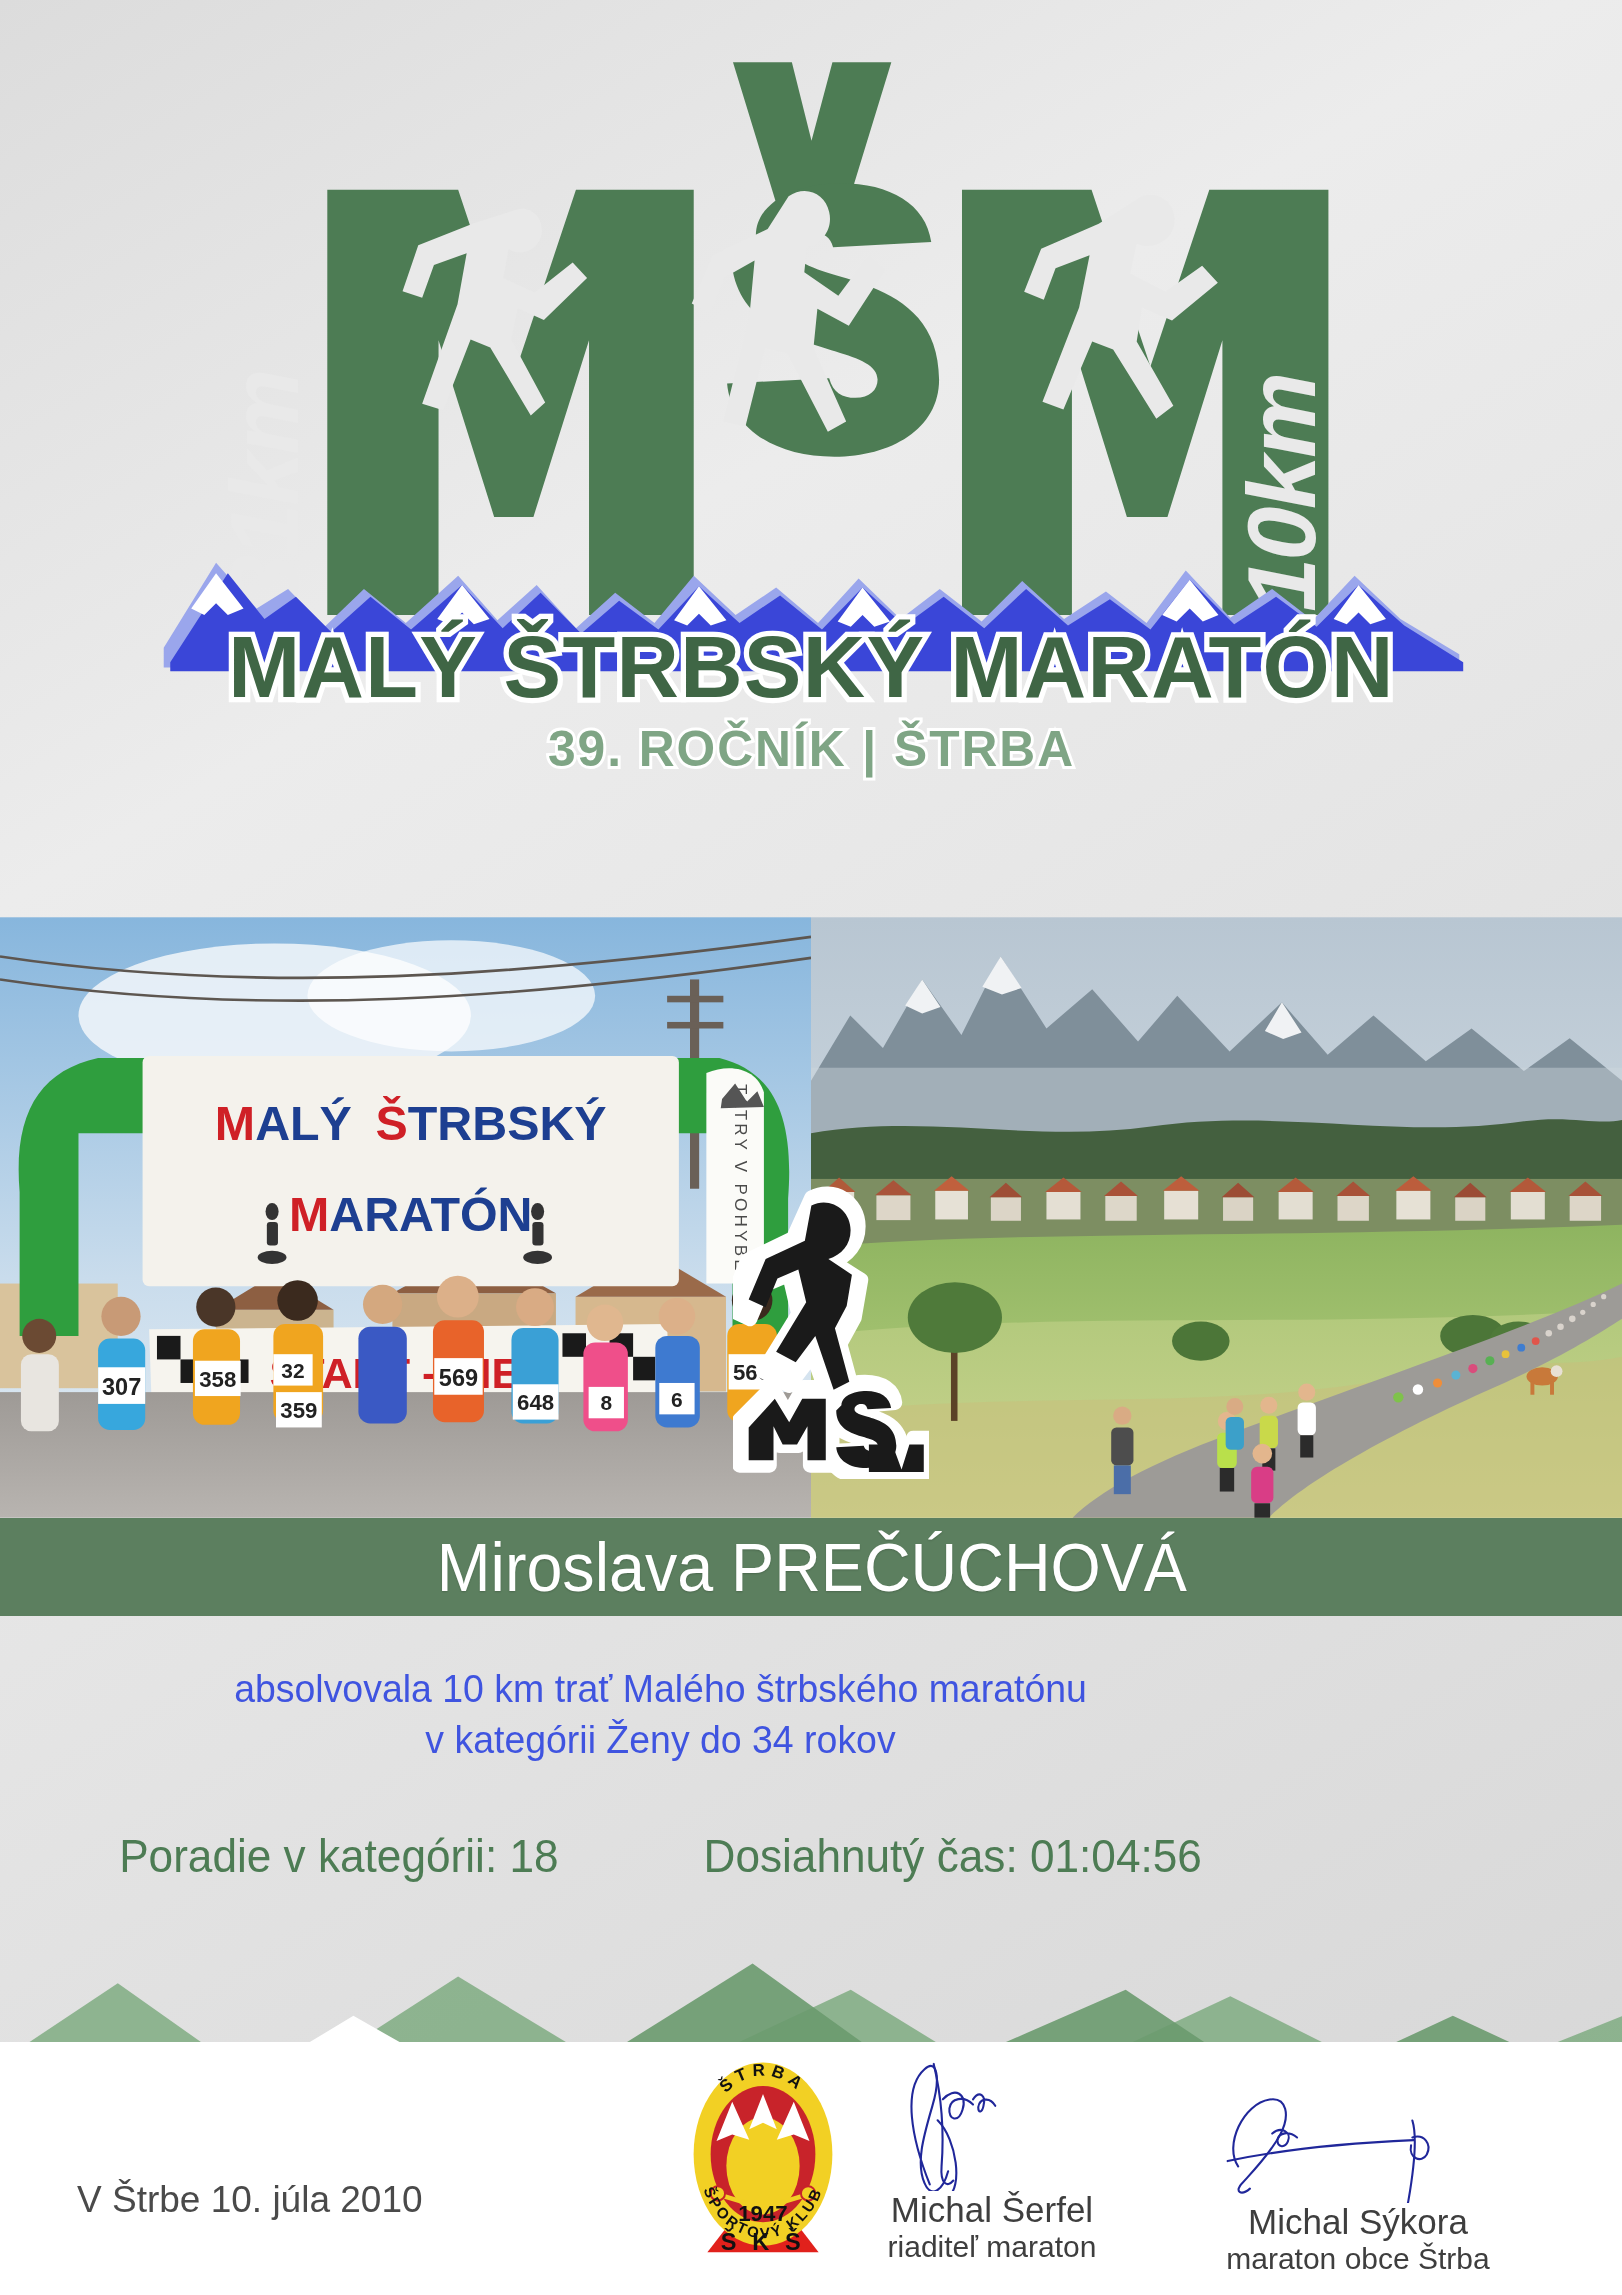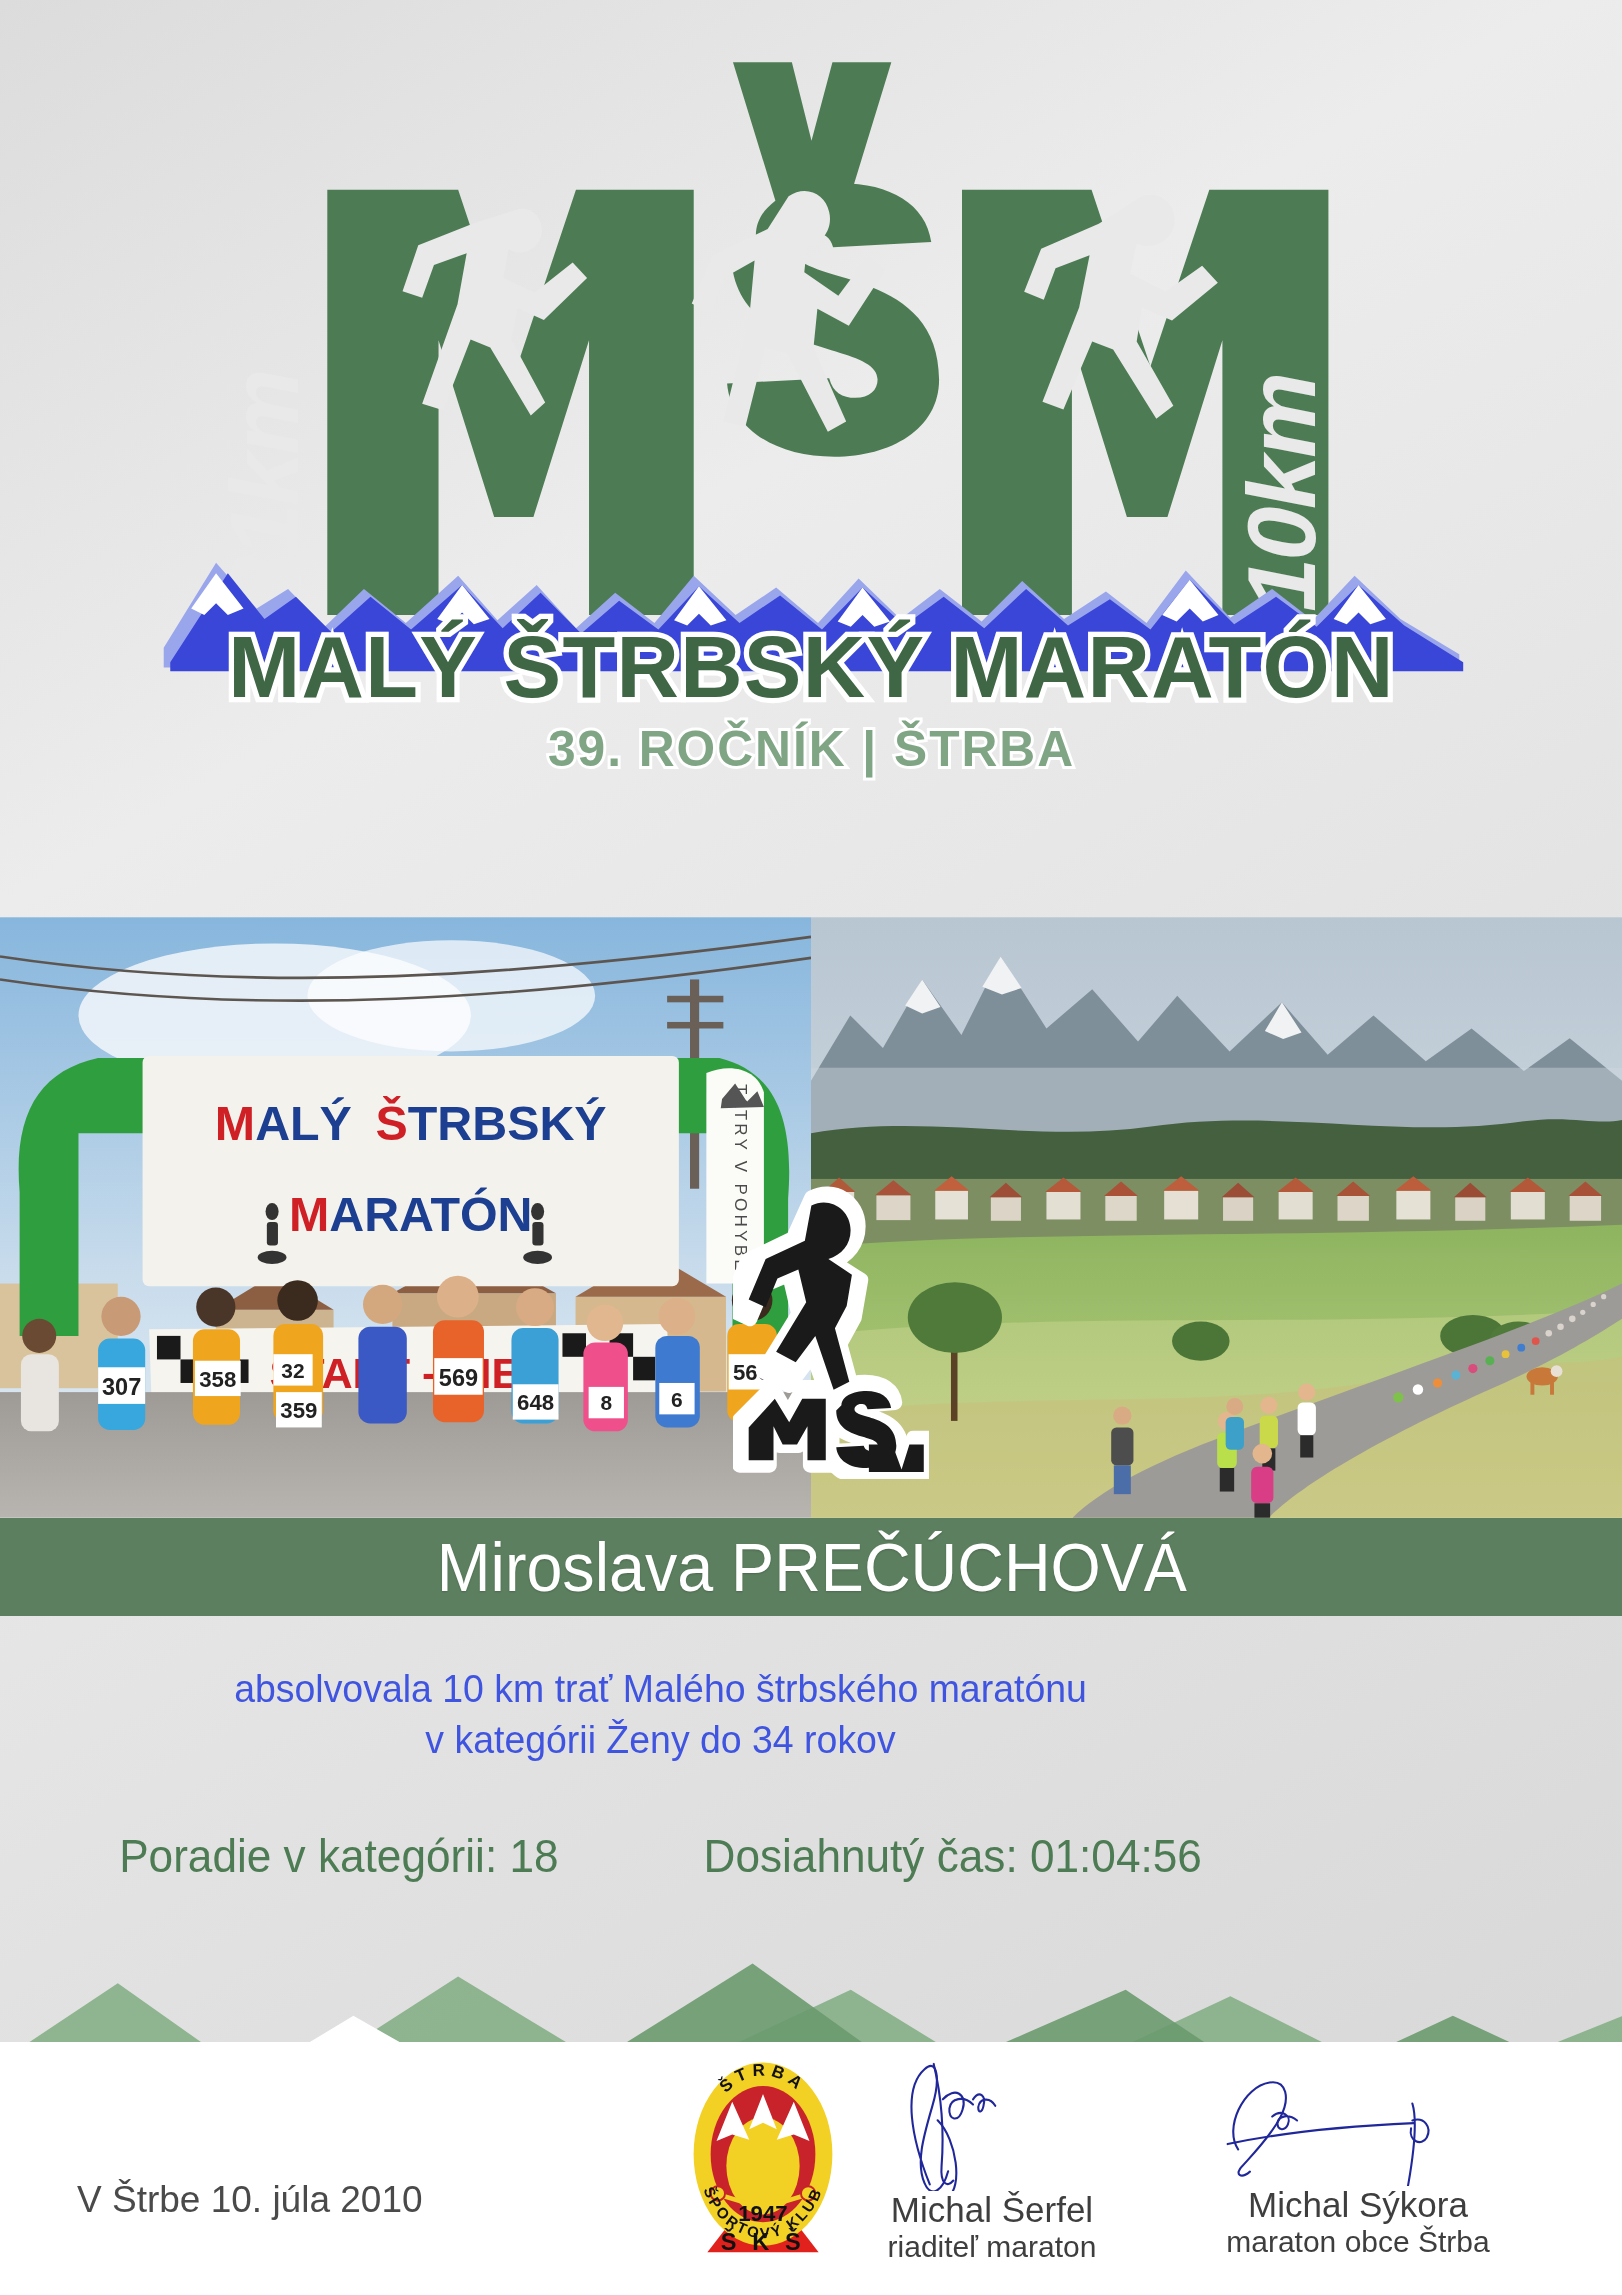--- a/index.html
+++ b/index.html
@@ -104,21 +104,21 @@
   }
   .foot-date {
     position:absolute; left:77px; top:131px;
     color:#4a4a4a; font-size:37px; white-space:nowrap;
   }
   .crest-strba { position:absolute; left:504px; top:13px; width:154px; height:216px; }
   .crest-sks   { position:absolute; left:681px; top:7.9px; width:164px; height:216px; }
 
   .sig-block { position:absolute; width:308px; text-align:center; }
   .sig-1 { left:838px; top:11.8px; }
-  .sig-2 { left:1204px; top:7px; }
+  .sig-2 { left:1204px; top:24px; }
   .sig-scribble { position:relative; width:308px; height:131px; }
   .sig-name {
     color:#3e3e3e; font-size:35px; line-height:1.08;
     white-space:nowrap;
   }
   .sig-role {
     color:#3e3e3e; font-size:30px; line-height:1.18;
     white-space:nowrap;
   }
 </style>

